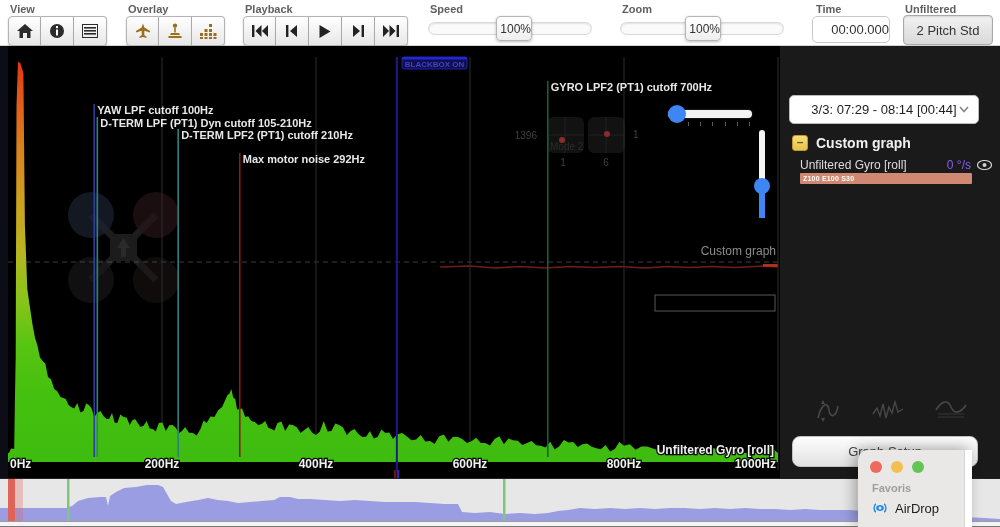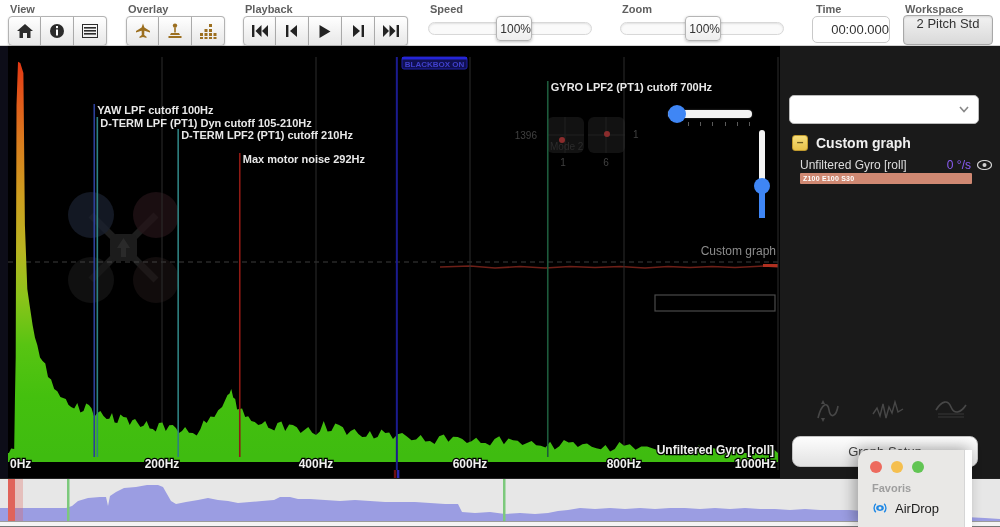--- a/index.html
+++ b/index.html
@@ -20,21 +20,21 @@
   .tbtn:last-child { border-radius:0 4px 4px 0; }
   .slider-track { position:absolute; height:13px; background:#fafafa;
     border:1px solid #d8d8d8; border-radius:7px; box-shadow:inset 0 1px 2px rgba(0,0,0,.1); }
   .slider-handle { position:absolute; width:36px; height:25px; background:linear-gradient(#fff,#eee);
     border:1px solid #b5b5b5; border-radius:4px; box-shadow:0 1px 3px rgba(0,0,0,.25);
     font-size:12px; color:#333; display:flex; align-items:center; justify-content:flex-end; cursor:pointer; }
   .time-box { position:absolute; width:78px; height:27px; background:#fff; border:1px solid #c9c9c9;
     border-radius:5px; font-size:13px; color:#333; display:flex; align-items:center; justify-content:center; }
   .workspace-btn { position:absolute; width:90px; height:30px; background:linear-gradient(#f2f2f2,#d9d9d9);
     border:1px solid #a8a8a8; border-radius:4px; font-size:13px; color:#333;
-    display:flex; align-items:flex-start; justify-content:center; cursor:pointer;
+    display:flex; align-items:center; justify-content:center; cursor:pointer;
     box-shadow:inset 0 1px 2px rgba(0,0,0,.12); }
 
   
   .canvas { position:absolute; left:0; top:46px; width:780px; height:432px; background:#000; }
   .canvas .leftstrip { position:absolute; left:0; top:0; width:8px; height:432px; background:#0d0d18; }
   #canvas-svg { position:absolute; left:0; top:0; }
 
   
   .hslider { position:absolute; left:668px; top:110px; width:84px; height:8px;
     background:#f4f4f4; border-radius:4px; z-index:2; box-shadow:0 0 2px rgba(255,255,255,.3); }
@@ -213,21 +213,21 @@
       </div>
 
     <div class="tgroup" style="left:814px;">
       <div class="tlabel">Time</div>
     </div>
     <div class="time-box" style="left:812px; top:16px;justify-content:flex-end;">
         <span>00:00.000</span>
       </div>
 
     <div class="tgroup" style="left:903px;">
-      <div class="tlabel">Workspace</div>
+      <div class="tlabel">Unfiltered</div>
     </div>
     <div class="workspace-btn" style="left:903px; top:15px;">
         <span>2 Pitch Std</span>
       </div>
   </div>
 
   <div class="canvas">
     <div class="leftstrip"></div>
     <svg id="canvas-svg" width="780" height="432" viewBox="0 0 780 432">
       <defs>
@@ -336,20 +336,21 @@
       <i></i>
       <i></i>
     </div>
   <div class="vslider">
       <div class="fill"></div>
       <div class="knob"></div>
     </div>
 
   <div class="sidebar">
     <div class="sb-select">
+      <span>3/3: 07:29 - 08:14 [00:44]</span>
       <svg class="chev" width="10" height="7" viewBox="0 0 10 7">
           <path d="M1 1 L5 5.6 L9 1" stroke="#888" stroke-width="1.6" fill="none"></path>
         </svg>
     </div>
     <div class="cg-row">
       <div class="cg-minus">–</div>
       <div class="cg-label">Custom graph</div>
     </div>
     <div class="field-row">
       <span class="field-name">Unfiltered Gyro [roll]</span>

